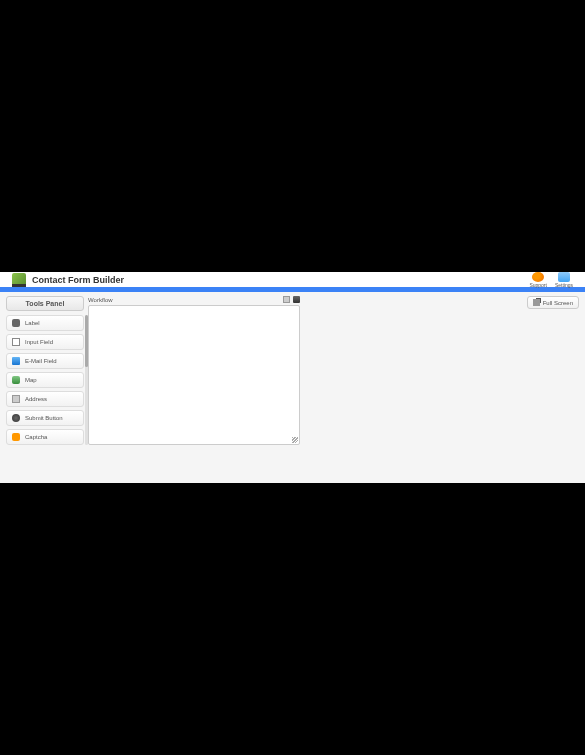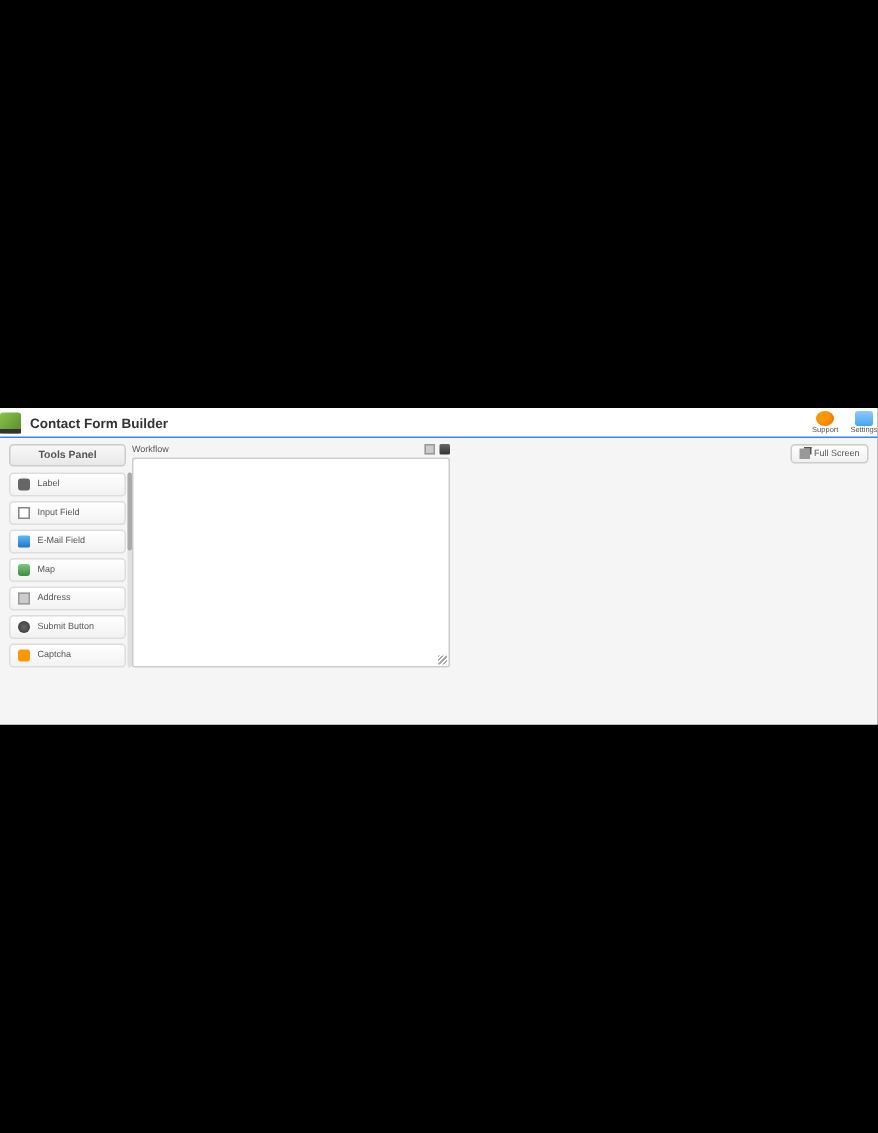--- a/index.html
+++ b/index.html
@@ -1,18 +1,18 @@
 <!DOCTYPE html>
 <html><head>
   <meta charset="utf-8">
   <style>
     * { margin: 0; padding: 0; box-sizing: border-box; }
     body { background: #000; width: 585px; height: 755px; font-family: Arial, sans-serif; font-size: 7px; color: #333; position: relative; }
     .app { position: absolute; top: 272px; left: 0; width: 585px; height: 211px; background: #fff; }
-    .header { height: 20px; background: #fff; border-bottom: 1px solid #3b82f6; display: flex; align-items: center; padding: 0 0; }
+    .header { height: 20px; background: #fff; border-bottom: 5px solid #3b82f6; display: flex; align-items: center; padding: 0 12px; }
     .logo { width: 14px; height: 14px; background: linear-gradient(135deg, #8bc34a, #558b2f); border-radius: 2px; margin-right: 6px; position: relative; }
     .logo::after { content: ''; position: absolute; bottom: 0; left: 0; right: 0; height: 3px; background: #333; }
     .title { font-size: 9px; font-weight: bold; color: #333; }
     .header-right { margin-left: auto; display: flex; gap: 8px; }
     .header-btn { display: flex; flex-direction: column; align-items: center; cursor: pointer; }
     .header-btn-icon { width: 12px; height: 10px; }
     .header-btn-label { font-size: 5px; color: #555; }
     .icon-support { background: radial-gradient(circle at 40% 40%, #ff9800 30%, #f57c00 70%); border-radius: 50%; }
     .icon-settings { background: linear-gradient(#90caf9, #42a5f5); border-radius: 2px; }
     .content { display: flex; padding: 4px 6px; gap: 4px; height: calc(100% - 20px); background: #f5f5f5; }

